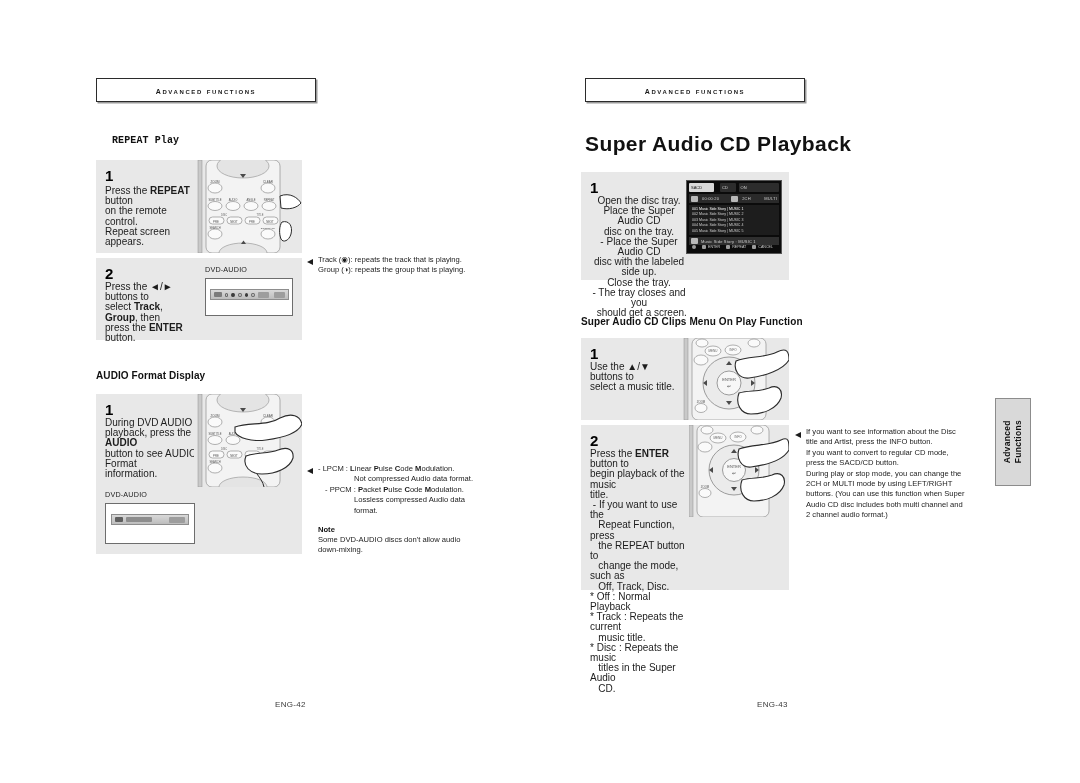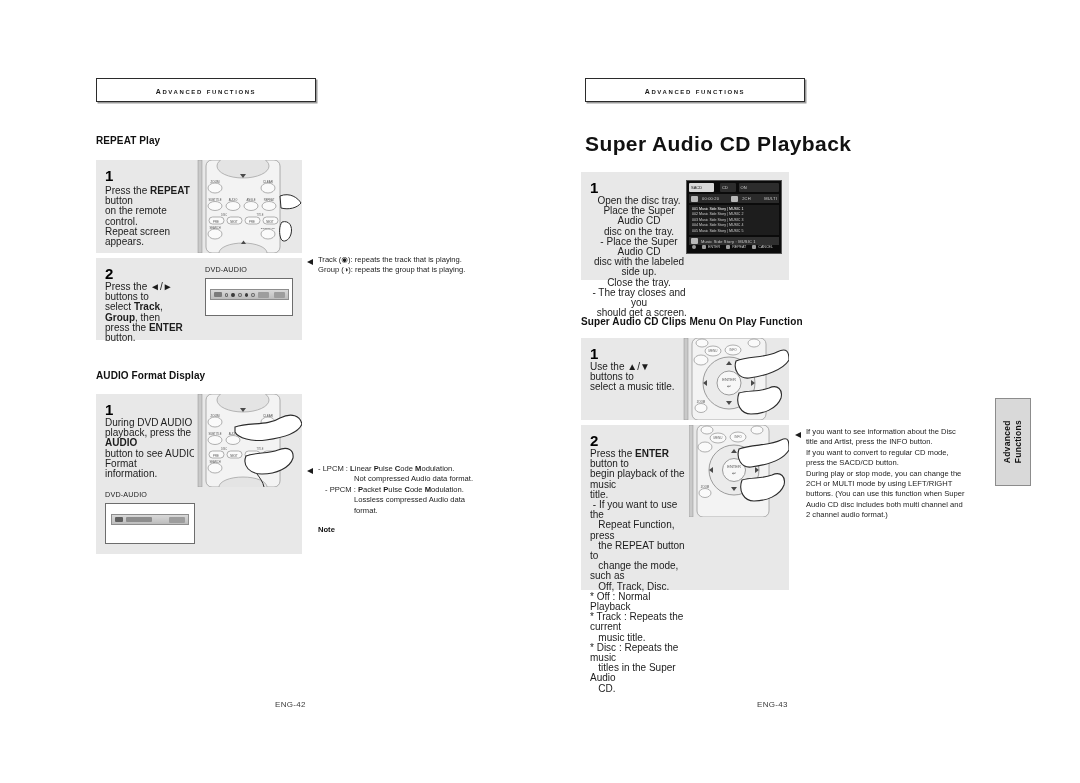--- a/index.html
+++ b/index.html
@@ -230,21 +230,21 @@
 </style>
 </head>
 <body>
 
 <div class="page" id="page-left">
 
   <div class="header-box" style="left:96px; top:78px; width:218px;">
     <span class="htext">Advanced Functions</span>
   </div>
 
-  <div class="sec-title" style="left:96px; top:135px;">REPEAT Play</div>
+  <div class="sec-title" style="left:112px; top:135px;font-family:Liberation Mono, monospace;">REPEAT Play</div>
 
   <div class="panel" style="left:96px; top:160px; width:206px; height:93px;">
     <div class="step-num" style="left:9px; top:8px;">1</div>
     <div class="step-text" style="left:9px; top:26px; width:90px;">
       Press the <b>REPEAT</b> button<br>on the remote control.<br>Repeat screen appears.
     </div>
 
     <div class="remote" style="left:98px; top:0px; width:108px; height:93px;">
       <svg width="108" height="93" viewBox="0 0 108 93">
         <rect x="0" y="0" width="108" height="93" fill="#e8e8e8"></rect>
@@ -366,20 +366,23 @@
   <div class="arrow-bullet" style="left:307px; top:468px;"></div>
   <div class="body-text" style="left:318px; top:464px; width:200px;">
     - LPCM : <b>L</b>inear <b>P</b>ulse <b>C</b>ode <b>M</b>odulation.<br>
     <span style="padding-left:36px; display:inline-block;">Not compressed Audio data format.</span><br>
     <span style="padding-left:7px; display:inline-block;">- PPCM : <b>P</b>acket <b>P</b>ulse <b>C</b>ode <b>M</b>odulation.</span><br>
     <span style="padding-left:36px; display:inline-block;">Lossless compressed Audio data</span><br>
     <span style="padding-left:36px; display:inline-block;">format.</span>
   </div>
 
   <div class="note-head" style="left:318px; top:525px;">Note</div>
+  <div class="body-text" style="left:318px; top:535px; width:205px;">
+    Some DVD-AUDIO discs don't allow audio<br>down-mixing.
+  </div>
 
   <div class="page-num" style="left:275px; top:700px;">ENG-42</div>
 </div>
 
 <div class="page" id="page-right">
 
   <div class="header-box" style="left:45px; top:78px; width:218px;">
     <span class="htext">Advanced Functions</span>
   </div>
 

